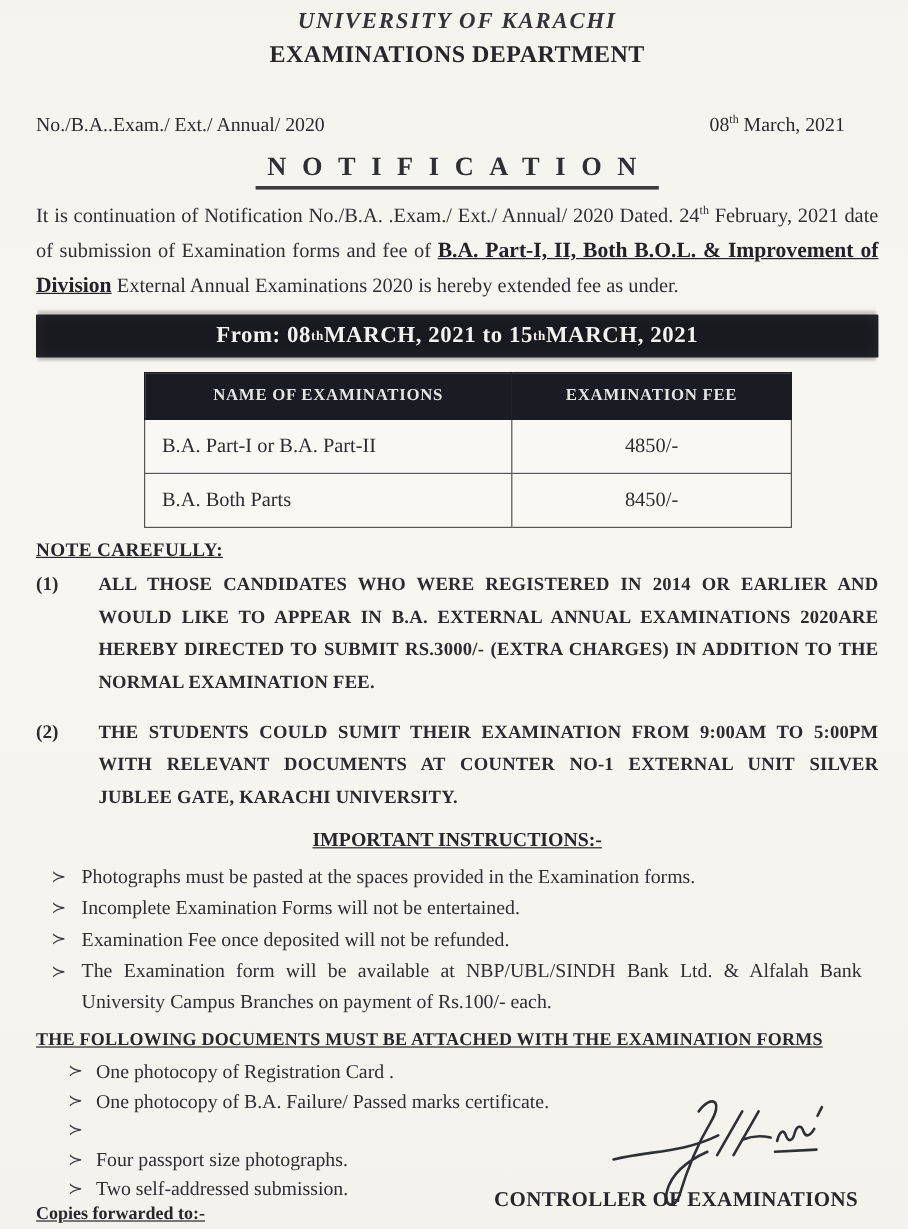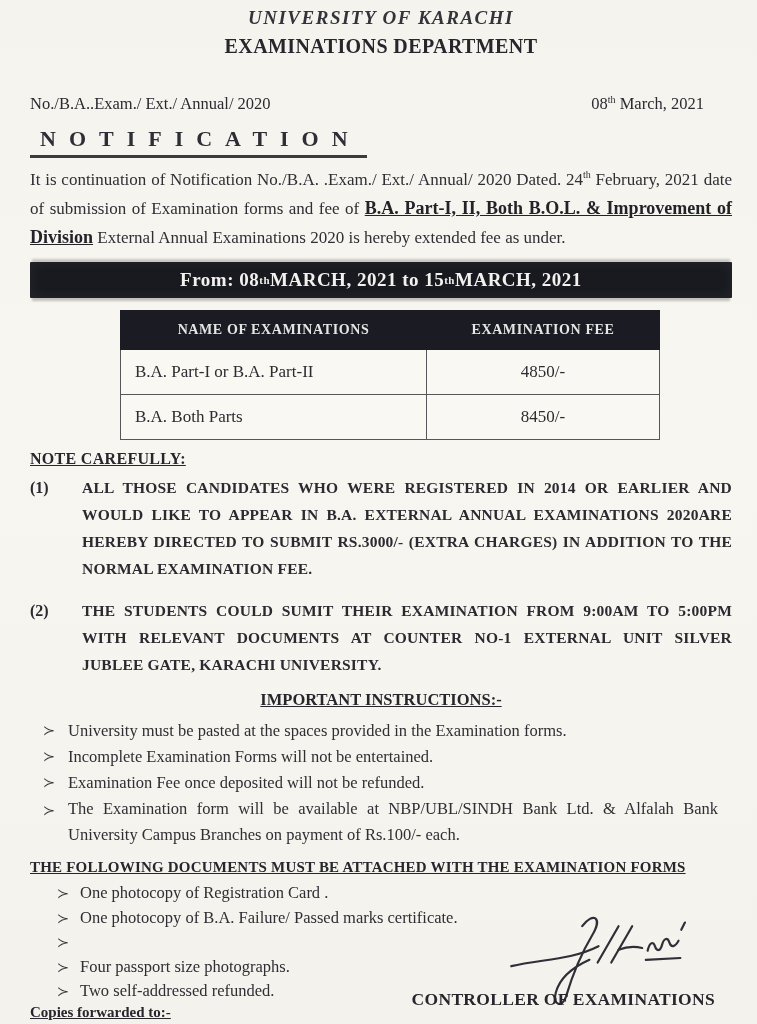--- a/index.html
+++ b/index.html
@@ -37,21 +37,21 @@
   .ref-row {
     display: flex;
     justify-content: space-between;
     align-items: flex-end;
     font-size: 16.5px;
     line-height: 20px;
     margin-top: 8px;
   }
   .ref-row .date { margin-right: 28px; margin-top: 28px; }
   sup { font-size: 10px; vertical-align: super; line-height: 0; }
-  .notif-wrap { margin-top: 12px; }
+  .notif-wrap { text-align: center; margin-top: 12px; }
   .notif-title {
     display: inline-block;
     font-weight: bold;
     font-size: 22px;
     letter-spacing: 13px;
     padding: 0 6px 3px 10px;
     border-bottom: 3px solid #3a3a40;
     color: #2e2e36;
   }
   .intro {
@@ -269,21 +269,21 @@
   <div class="note-item">
     <span class="num">(2)</span>
     <span class="txt">THE STUDENTS COULD SUMIT THEIR EXAMINATION FROM 9:00AM TO 5:00PM WITH RELEVANT DOCUMENTS AT COUNTER NO-1 EXTERNAL UNIT SILVER JUBLEE GATE, KARACHI UNIVERSITY.</span>
   </div>
 
   <div class="imp-heading">IMPORTANT INSTRUCTIONS:-</div>
 
   <ul class="bullet-list">
     <li>
         <span class="glyph">≻</span>
-        <span class="btxt">University must be pasted at the spaces provided in the Examination forms.</span>
+        <span class="btxt">Photographs must be pasted at the spaces provided in the Examination forms.</span>
       </li>
     <li>
         <span class="glyph">≻</span>
         <span class="btxt">Incomplete Examination Forms will not be entertained.</span>
       </li>
     <li>
         <span class="glyph">≻</span>
         <span class="btxt">Examination Fee once deposited will not be refunded.</span>
       </li>
     <li>
@@ -305,21 +305,21 @@
       </li>
     <li>
         <span class="glyph">≻</span>
       </li>
     <li>
         <span class="glyph">≻</span>
         <span>Four passport size photographs.</span>
       </li>
     <li>
         <span class="glyph">≻</span>
-        <span>Two self-addressed refunded.</span>
+        <span>Two self-addressed submission.</span>
       </li>
   </ul>
 
   <svg class="sig-svg" viewBox="0 0 230 110" fill="none">
     <g stroke="#2f2f38" stroke-width="2.4" stroke-linecap="round" fill="none">
       <path d="M2,64 C34,56 66,58 98,42"></path>
       <path d="M80,20 C92,4 103,10 91,30 C79,50 68,78 62,98 C58,110 47,107 51,93 C55,78 68,66 88,57"></path>
       <path d="M97,60 L120,20"></path>
       <path d="M112,60 L135,20"></path>
       <path d="M120,46 C130,42 138,42 146,44"></path>

